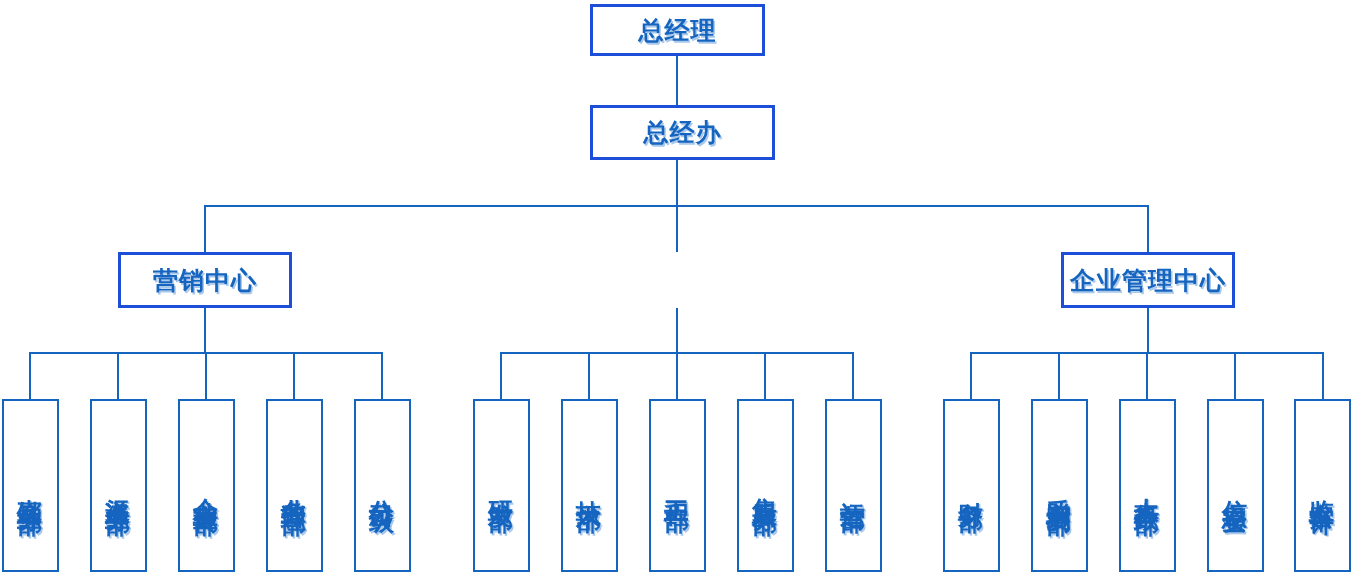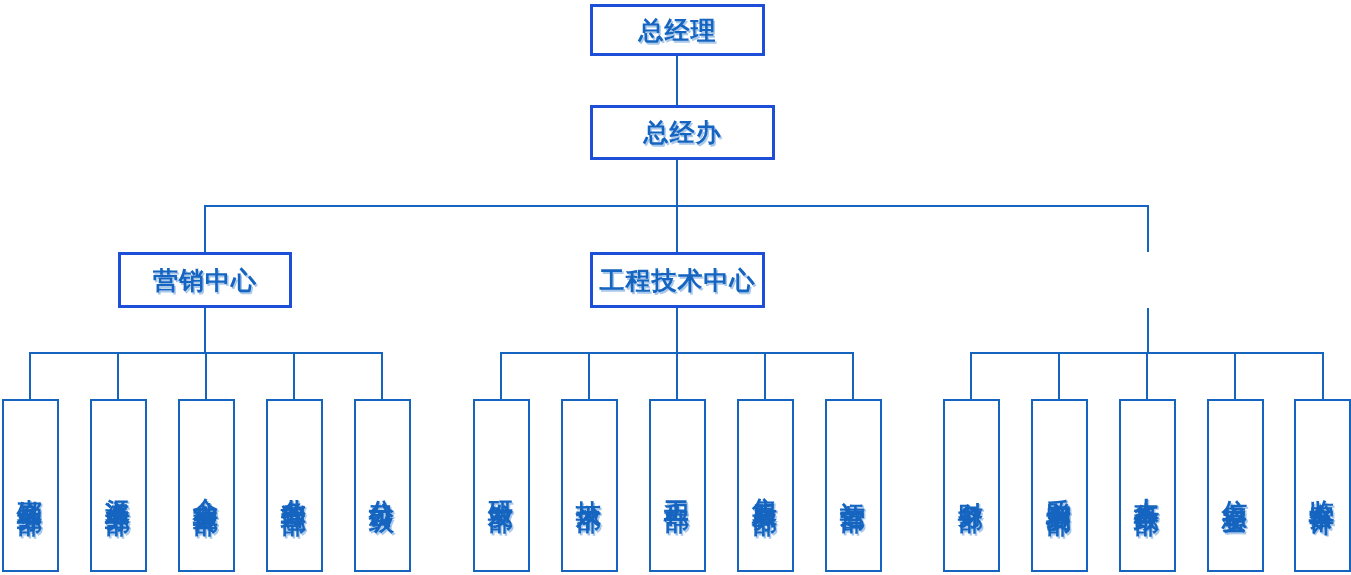--- a/index.html
+++ b/index.html
@@ -82,22 +82,22 @@
     <span>总经理</span>
   </div>
 
   <div class="node h" style="left:590px; top:105px; width:185px; height:55px;">
     <span>总经办</span>
   </div>
 
   <div class="node h" style="left:118px; top:252px; width:174px; height:56px;">
     <span>营销中心</span>
   </div>
-  <div class="node h" style="left:590px; top:252px; width:175px; height:56px;">
-    <span>工程技术中心</span>
+  <div class="node h" style="left:1061px; top:252px; width:174px; height:56px;">
+    <span>企业管理中心</span>
   </div>
 
   <div class="node v" style="left:2px; top:399px; width:57px; height:173px;">
     <span>直销业务部</span>
   </div>
   <div class="node v" style="left:90px; top:399px; width:57px; height:173px;">
     <span>渠道业务部</span>
   </div>
   <div class="node v" style="left:178px; top:399px; width:57px; height:173px;">
     <span>企业宣传部</span>

